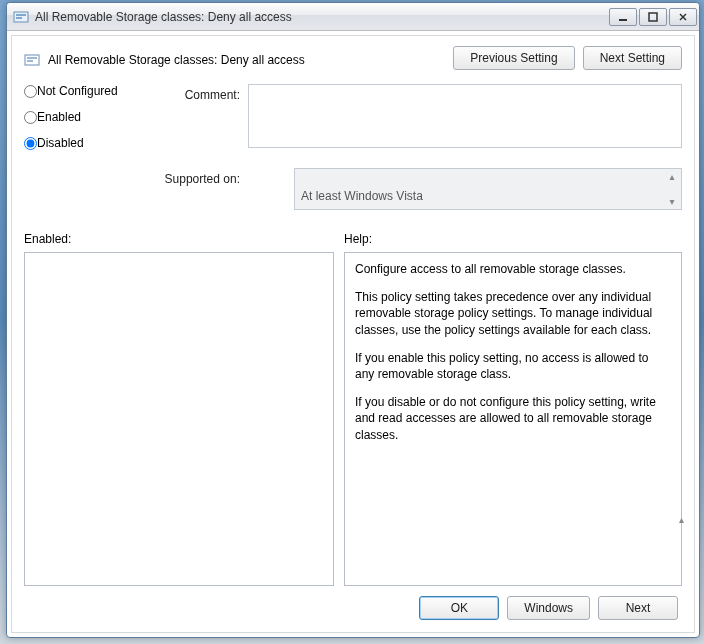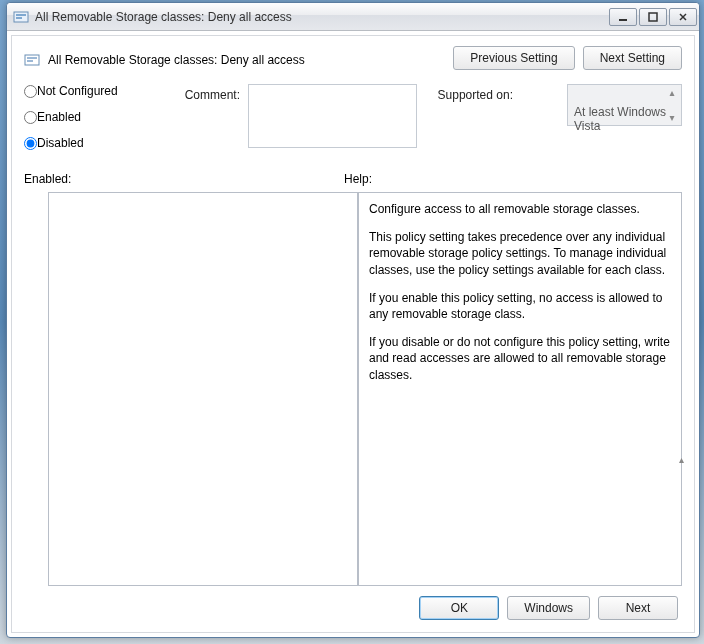--- a/index.html
+++ b/index.html
@@ -66,21 +66,21 @@
   border: 1px solid #a7aeb7;
   border-radius: 3px;
   font-size: 12px;
   color: #222;
   cursor: pointer;
 }
 .config-row { display: flex; gap: 16px; margin-bottom: 8px; }
 .radios { width: 110px; display: flex; flex-direction: column; gap: 12px; padding-top: 0; }
 .radio-item { display: flex; align-items: center; cursor: pointer; }
 .radio-item input { margin:0; }
-.fields { flex:1; display:flex; flex-direction:row; gap:6px; }
+.fields { flex:1; display:flex; flex-direction:column; gap:20px; }
 .field-row { display:flex; align-items:flex-start; gap:8px; }
 .field-label { width: 90px; text-align: right; padding-top:4px; color:#222; }
 .comment-box {
   flex:1;
   height: 64px;
   border: 1px solid #c5cbd3;
   background: #fff;
   position: relative;
   font-size:12px;
   padding:4px 6px;
@@ -95,21 +95,21 @@
   padding:20px 6px;
   font-size:12px;
   position:relative;
   color:#555;
   margin-left:46px;
 }
 .sb-arrow { position:absolute; right:2px; width:14px; color:#888; font-size:10px; text-align:center; }
 .sb-up { top:2px; } .sb-down { bottom:2px; }
 .sections-labels { display:flex; margin-top:14px; margin-bottom:6px; }
 .sections-labels .lbl-options { width: 320px; }
-.panels { flex:1; display:flex; gap:0; position:relative; min-height: 300px; margin-left: 24px; }
+.panels { flex:1; display:flex; gap:10px; position:relative; min-height: 300px; }
 .options-panel {
   width: 310px;
   border:1px solid #b8bec8;
   background:#fff;
 }
 .help-panel {
   flex:1;
   border:1px solid #b8bec8;
   background:#fff;
   padding:8px 10px;

